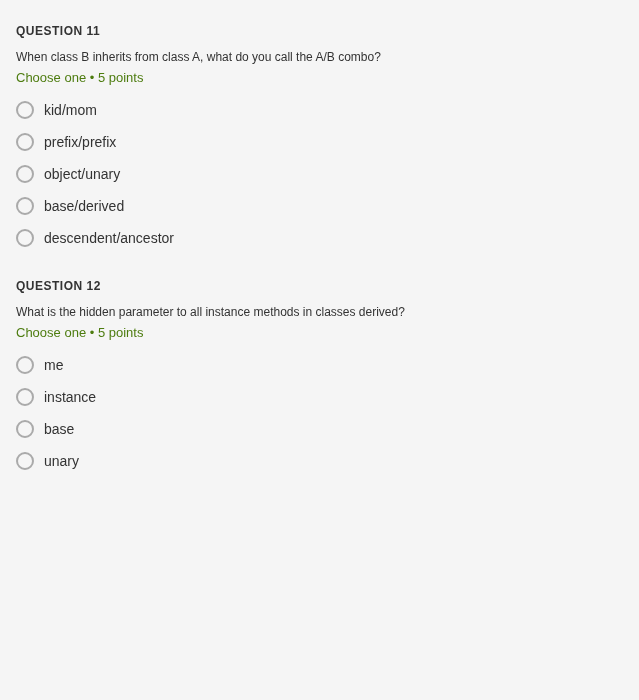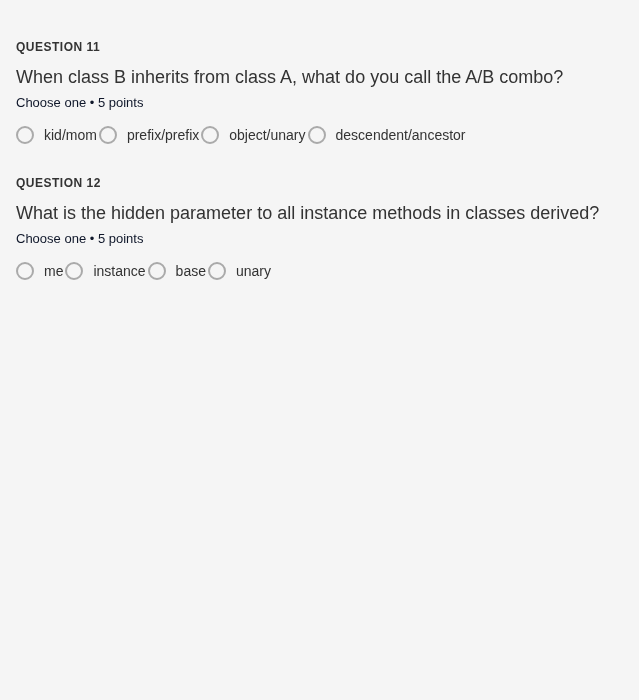--- a/index.html
+++ b/index.html
@@ -11,54 +11,54 @@
     body {
       background-color: #f5f5f5;
       font-family: Arial, Helvetica, sans-serif;
       font-size: 14px;
       color: #333;
       width: 639px;
       min-height: 700px;
     }
 
     .page-container {
-      padding: 40px 16px;
+      padding: 24px 16px;
     }
 
     .question-block {
       margin-bottom: 32px;
     }
 
     .question-number {
       font-size: 12px;
       font-weight: bold;
       color: #333;
       text-transform: uppercase;
       letter-spacing: 0.5px;
       margin-bottom: 10px;
     }
 
     .question-text {
-      font-size: 18px;
+      font-size: 12px;
       color: #333;
       margin-bottom: 4px;
       line-height: 1.5;
     }
 
     .question-meta {
       font-size: 13px;
-      color: #0f172a;
+      color: #4d7c0f;
       margin-bottom: 16px;
     }
 
     .options-list {
       list-style: none;
       display: flex;
-      flex-direction: row;
-      gap: 2px;
+      flex-direction: column;
+      gap: 14px;
     }
 
     .option-item {
       display: flex;
       align-items: center;
       gap: 10px;
       cursor: pointer;
     }
 
     .radio-circle {
@@ -93,20 +93,24 @@
         <li class="option-item">
           <span class="radio-circle"></span>
           <span class="option-label">prefix/prefix</span>
         </li>
         <li class="option-item">
           <span class="radio-circle"></span>
           <span class="option-label">object/unary</span>
         </li>
         <li class="option-item">
           <span class="radio-circle"></span>
+          <span class="option-label">base/derived</span>
+        </li>
+        <li class="option-item">
+          <span class="radio-circle"></span>
           <span class="option-label">descendent/ancestor</span>
         </li>
       </ul>
     </div>
     <div class="question-block">
       <div class="question-number">QUESTION 12</div>
       <div class="question-text">What is the hidden parameter to all instance methods in classes derived?</div>
       <div class="question-meta">Choose one • 5 points</div>
       <ul class="options-list">
         <li class="option-item">

